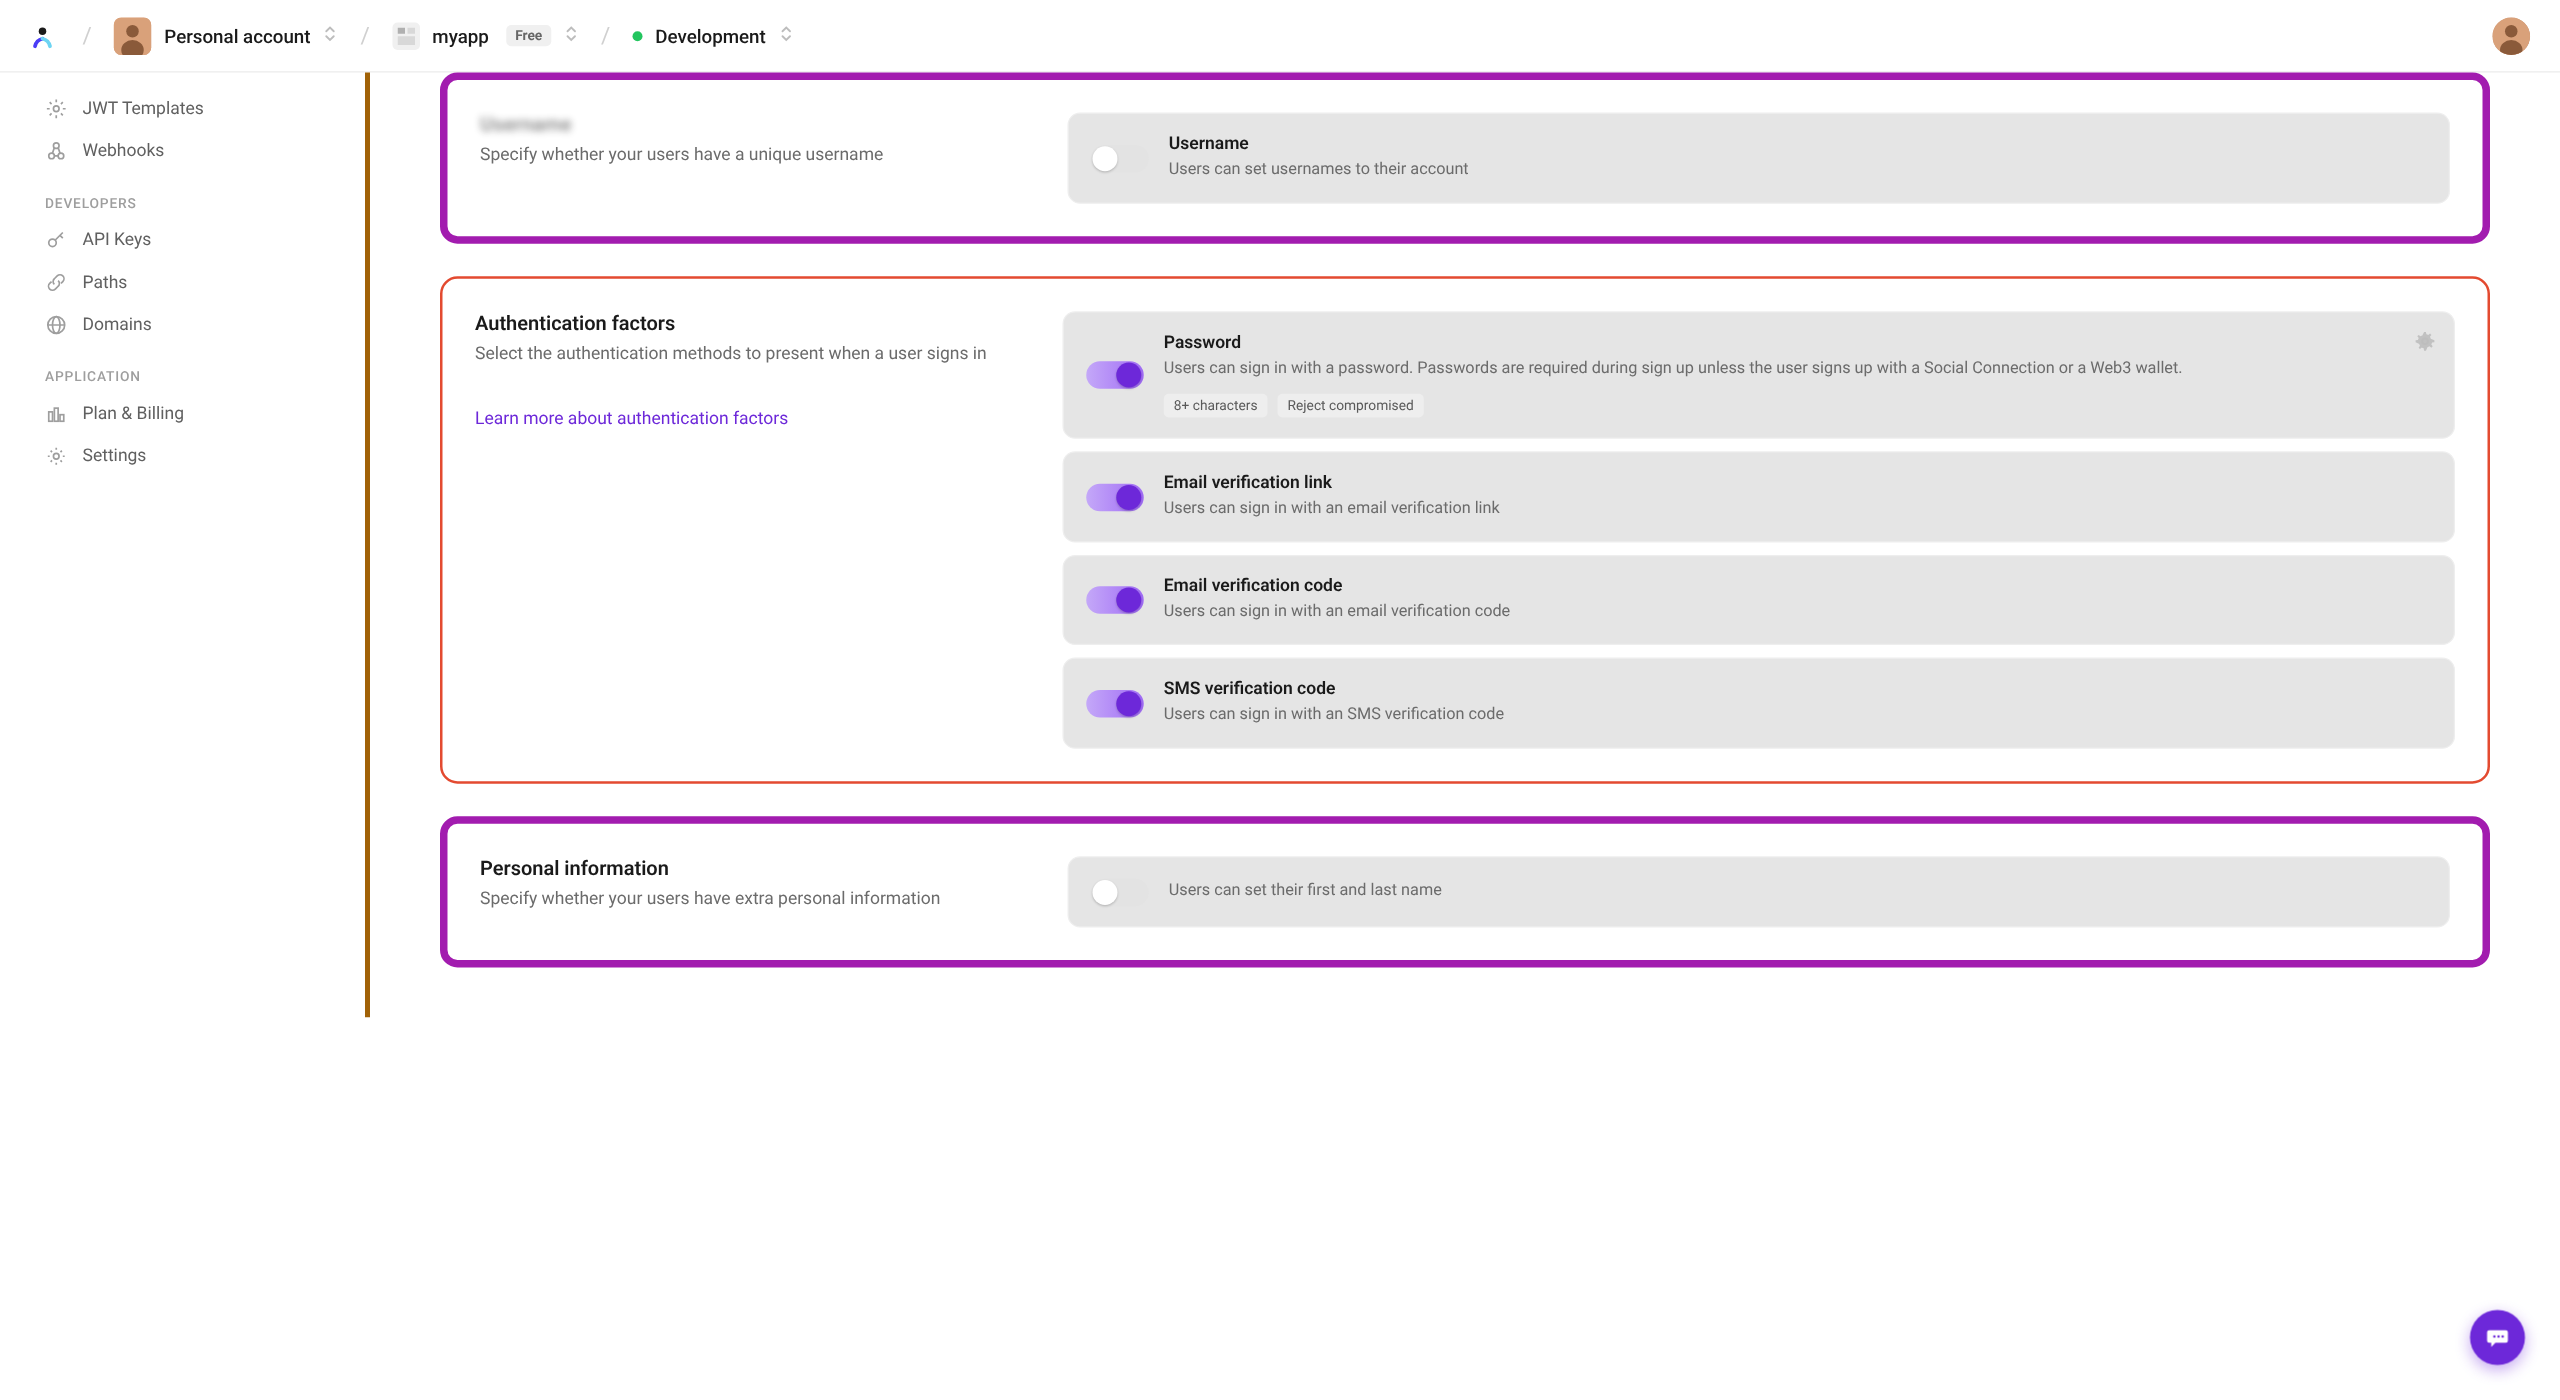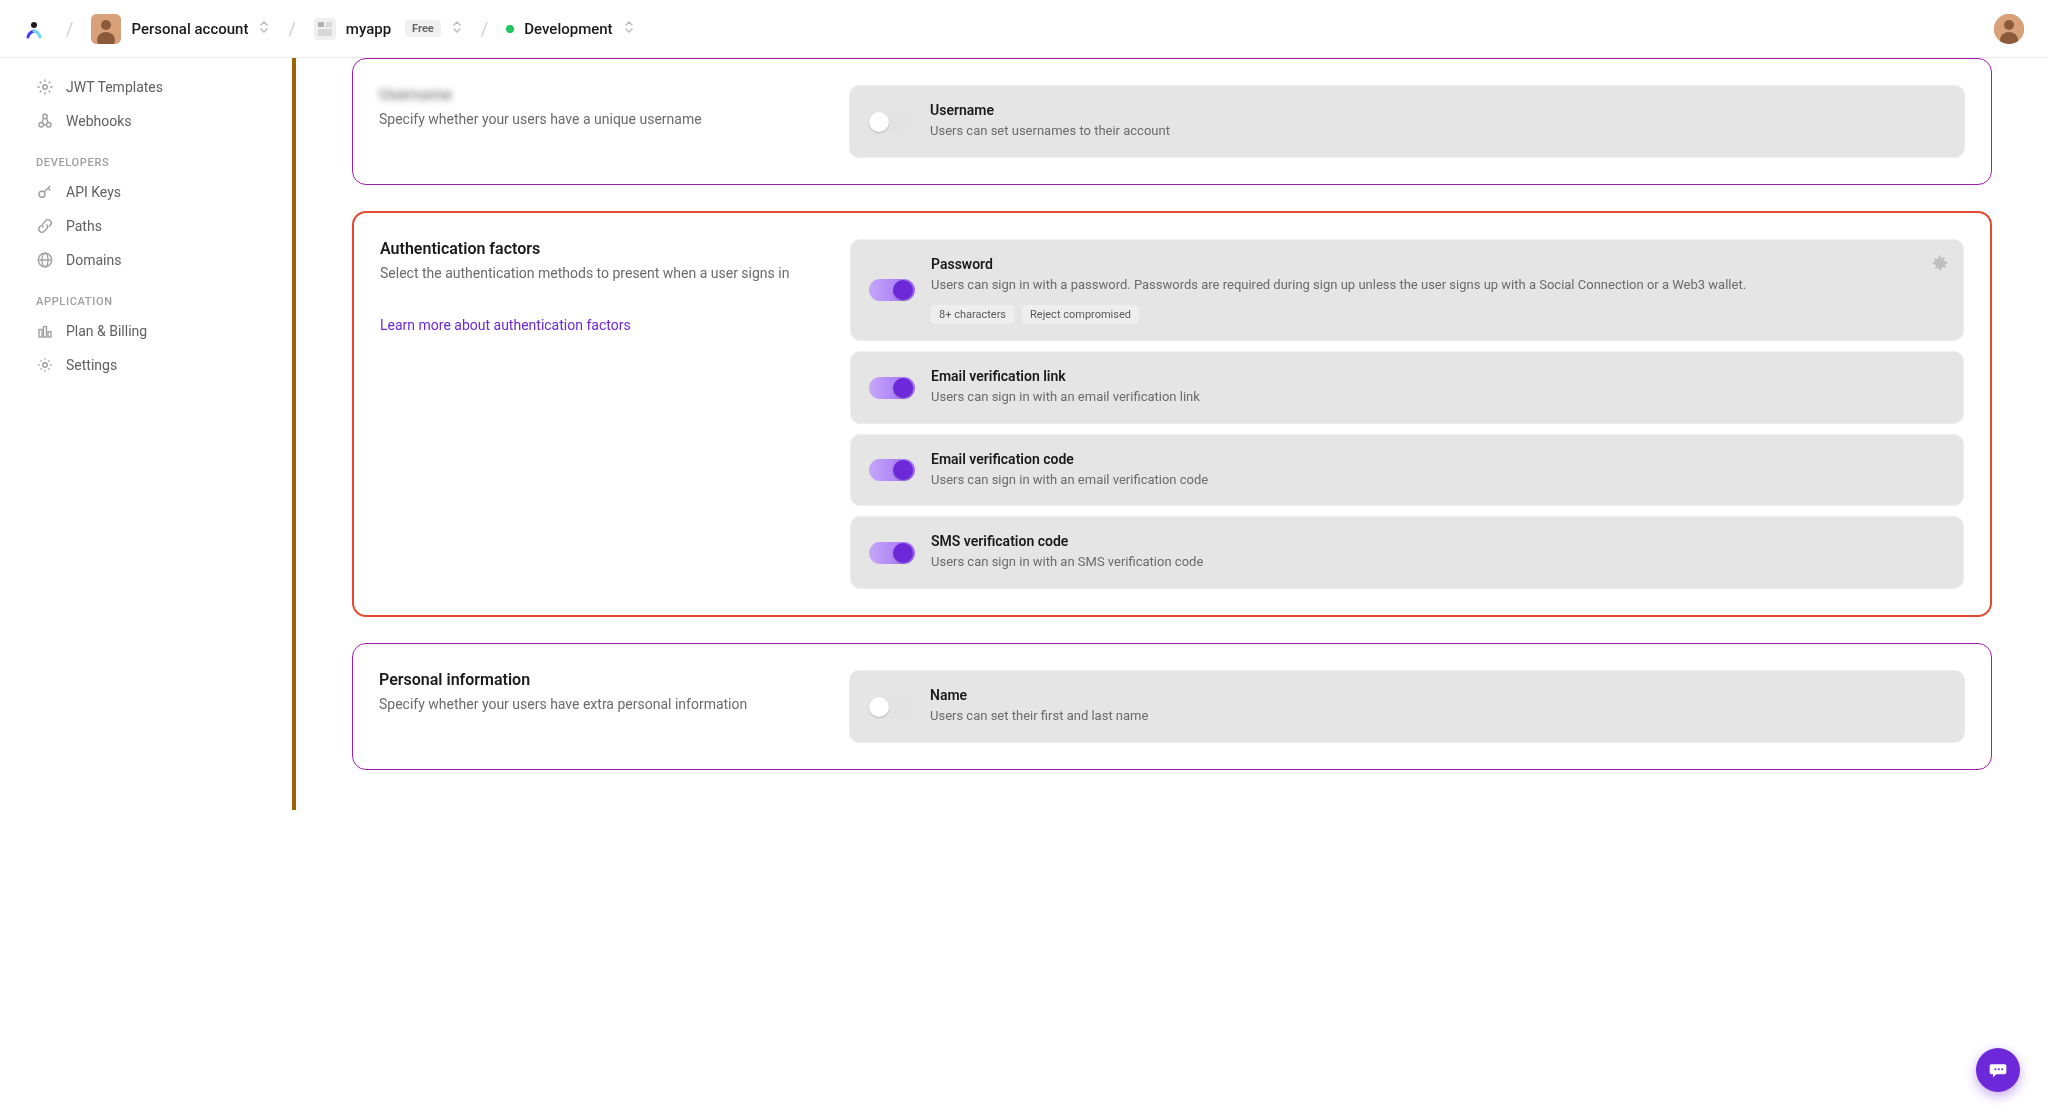--- a/index.html
+++ b/index.html
@@ -71,21 +71,21 @@
 .nav-icon { width:18px; height:18px; color:#9e9e9e; display:flex;align-items:center;justify-content:center; }
 .nav-group {
   font-size: 11px; letter-spacing: .06em; color:#9e9e9e;
   padding: 18px 12px 6px; font-weight:500;
 }
 .main {
   flex:1; padding: 0 56px 40px 56px;
   min-width:0;
 }
 .card {
-  border:1px solid #a21caf; border-radius:14px;
+  border:6px solid #a21caf; border-radius:14px;
   padding: 26px; margin-top: 26px;
   display:flex; gap: 40px;
 }
 .card-first { margin-top: 0; }
 .card.highlight {
   border: 2px solid #e34a30;
 }
 .card-left { width: 430px; flex-shrink:0; }
 .card-title { font-size: 16px; font-weight:600; color:#1a1a1a; margin-bottom:6px; }
 .card-desc { font-size: 14px; color:#6b6b6b; line-height:1.4; }
@@ -338,21 +338,20 @@
 
     <div class="card">
       <div class="card-left">
         <div class="card-title">Personal information</div>
         <div class="card-desc">Specify whether your users have extra personal information</div>
       </div>
       <div class="card-right" id="opts-personal">
           <div class="option">
             <div class="toggle"></div>
             <div class="option-body">
-              <div class="option-title">Name</div>
               <div class="option-desc">Users can set their first and last name</div>
             </div>
           </div>
         </div>
     </div>
 
   </div>
 </div>
 
 <div class="fab">

